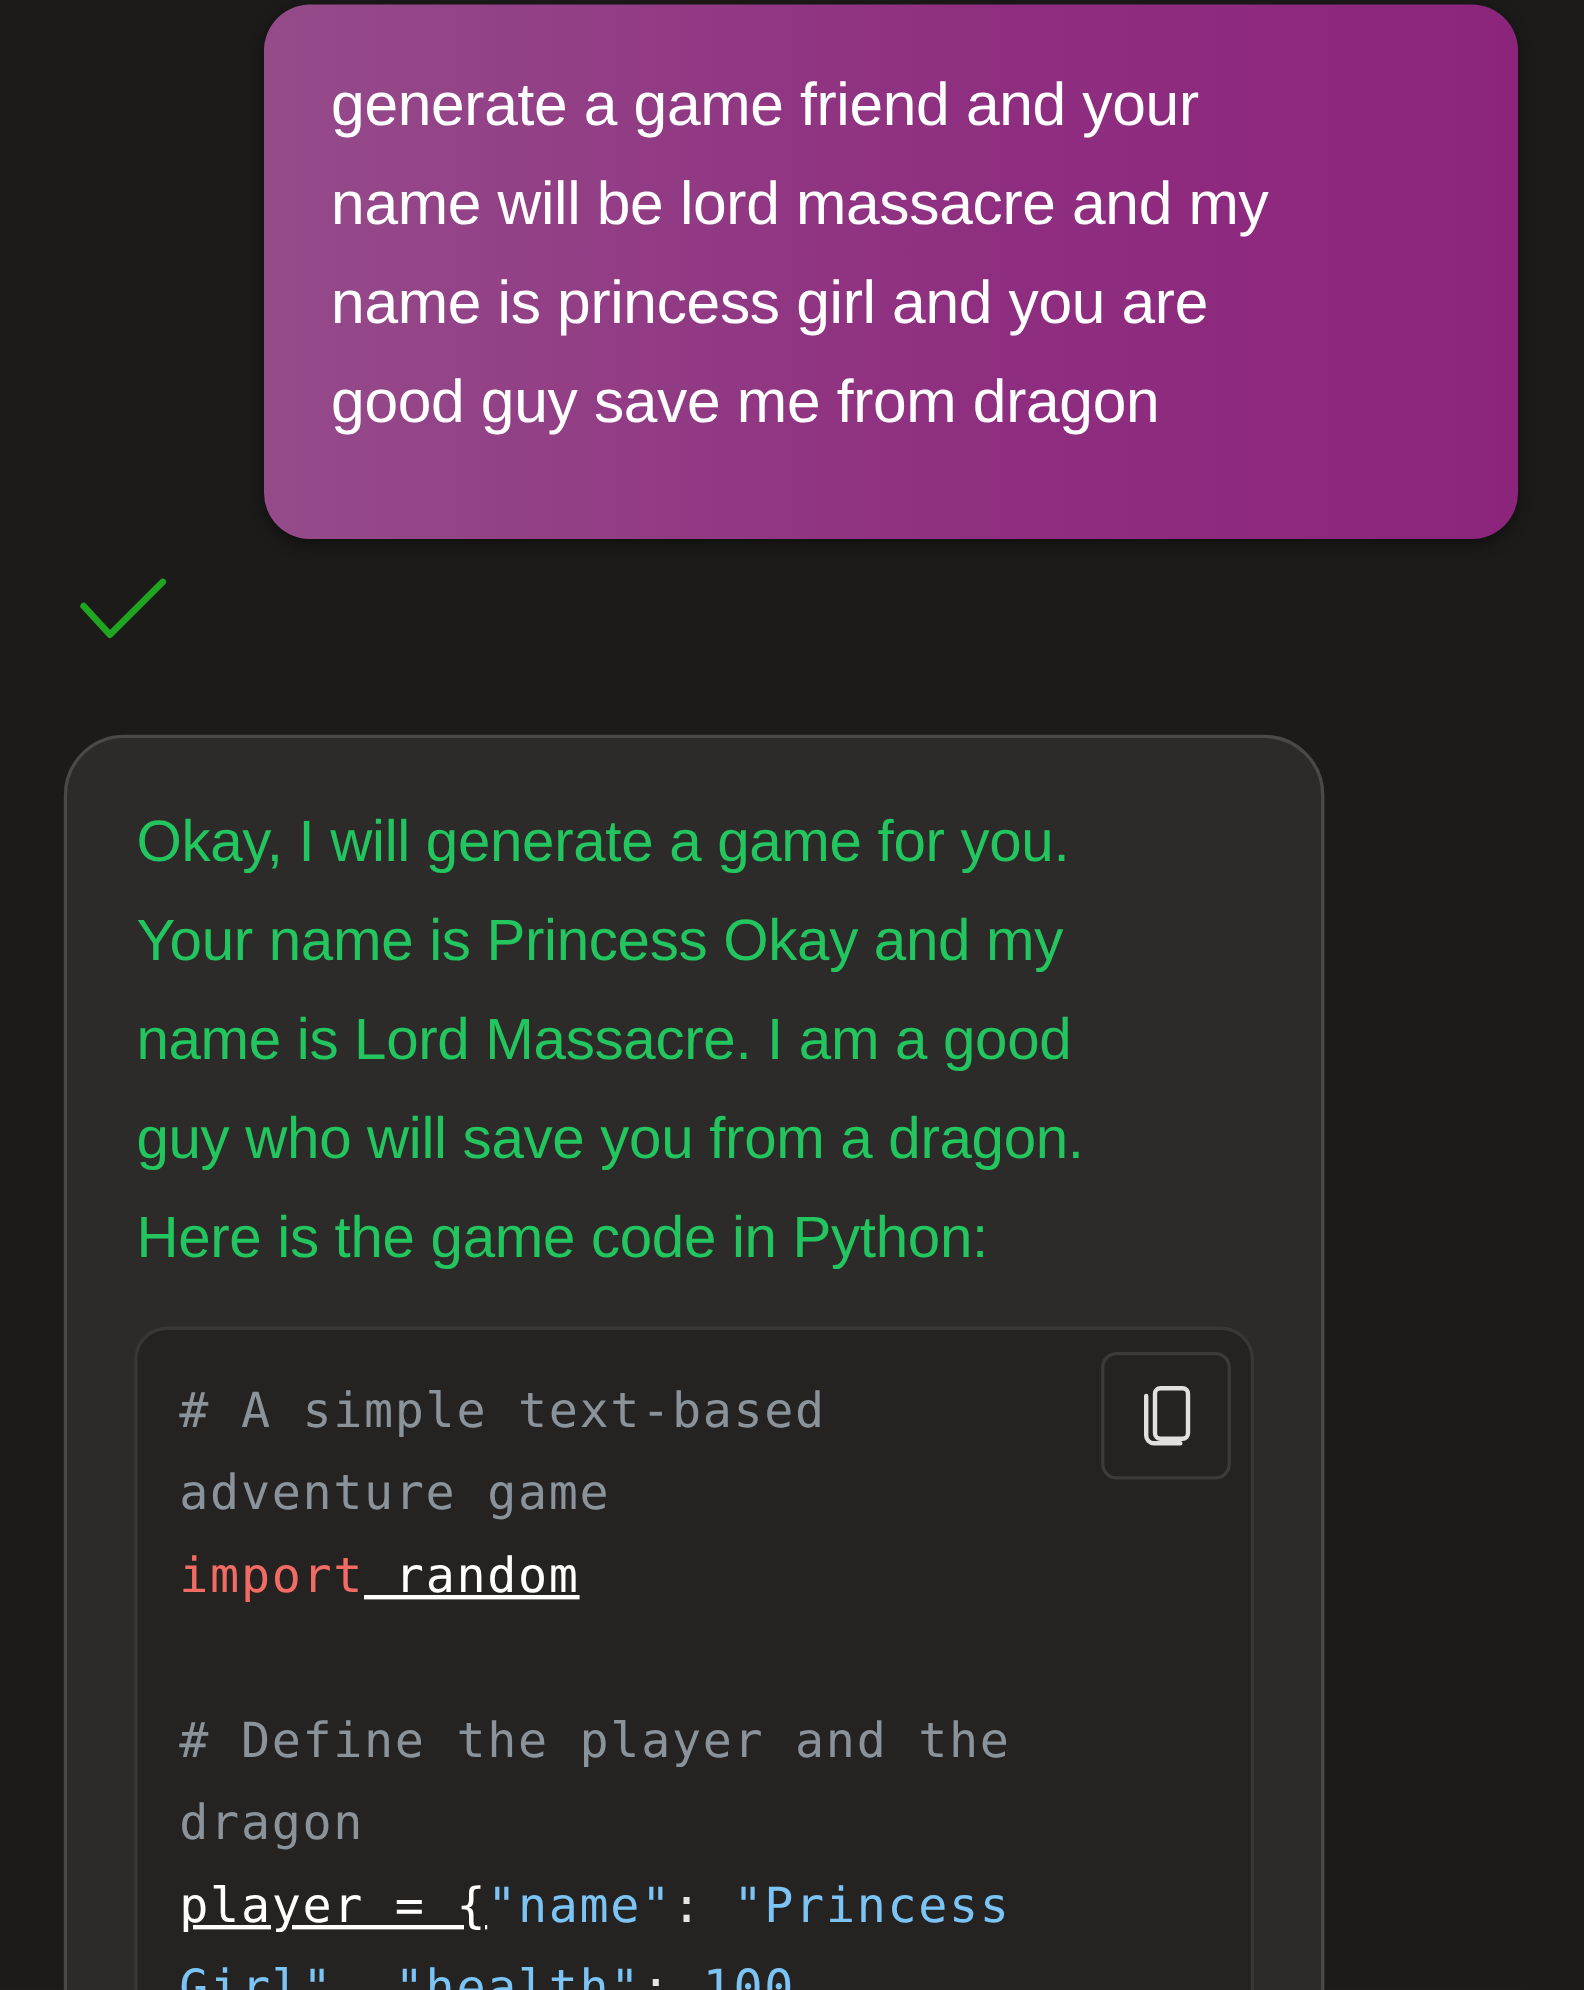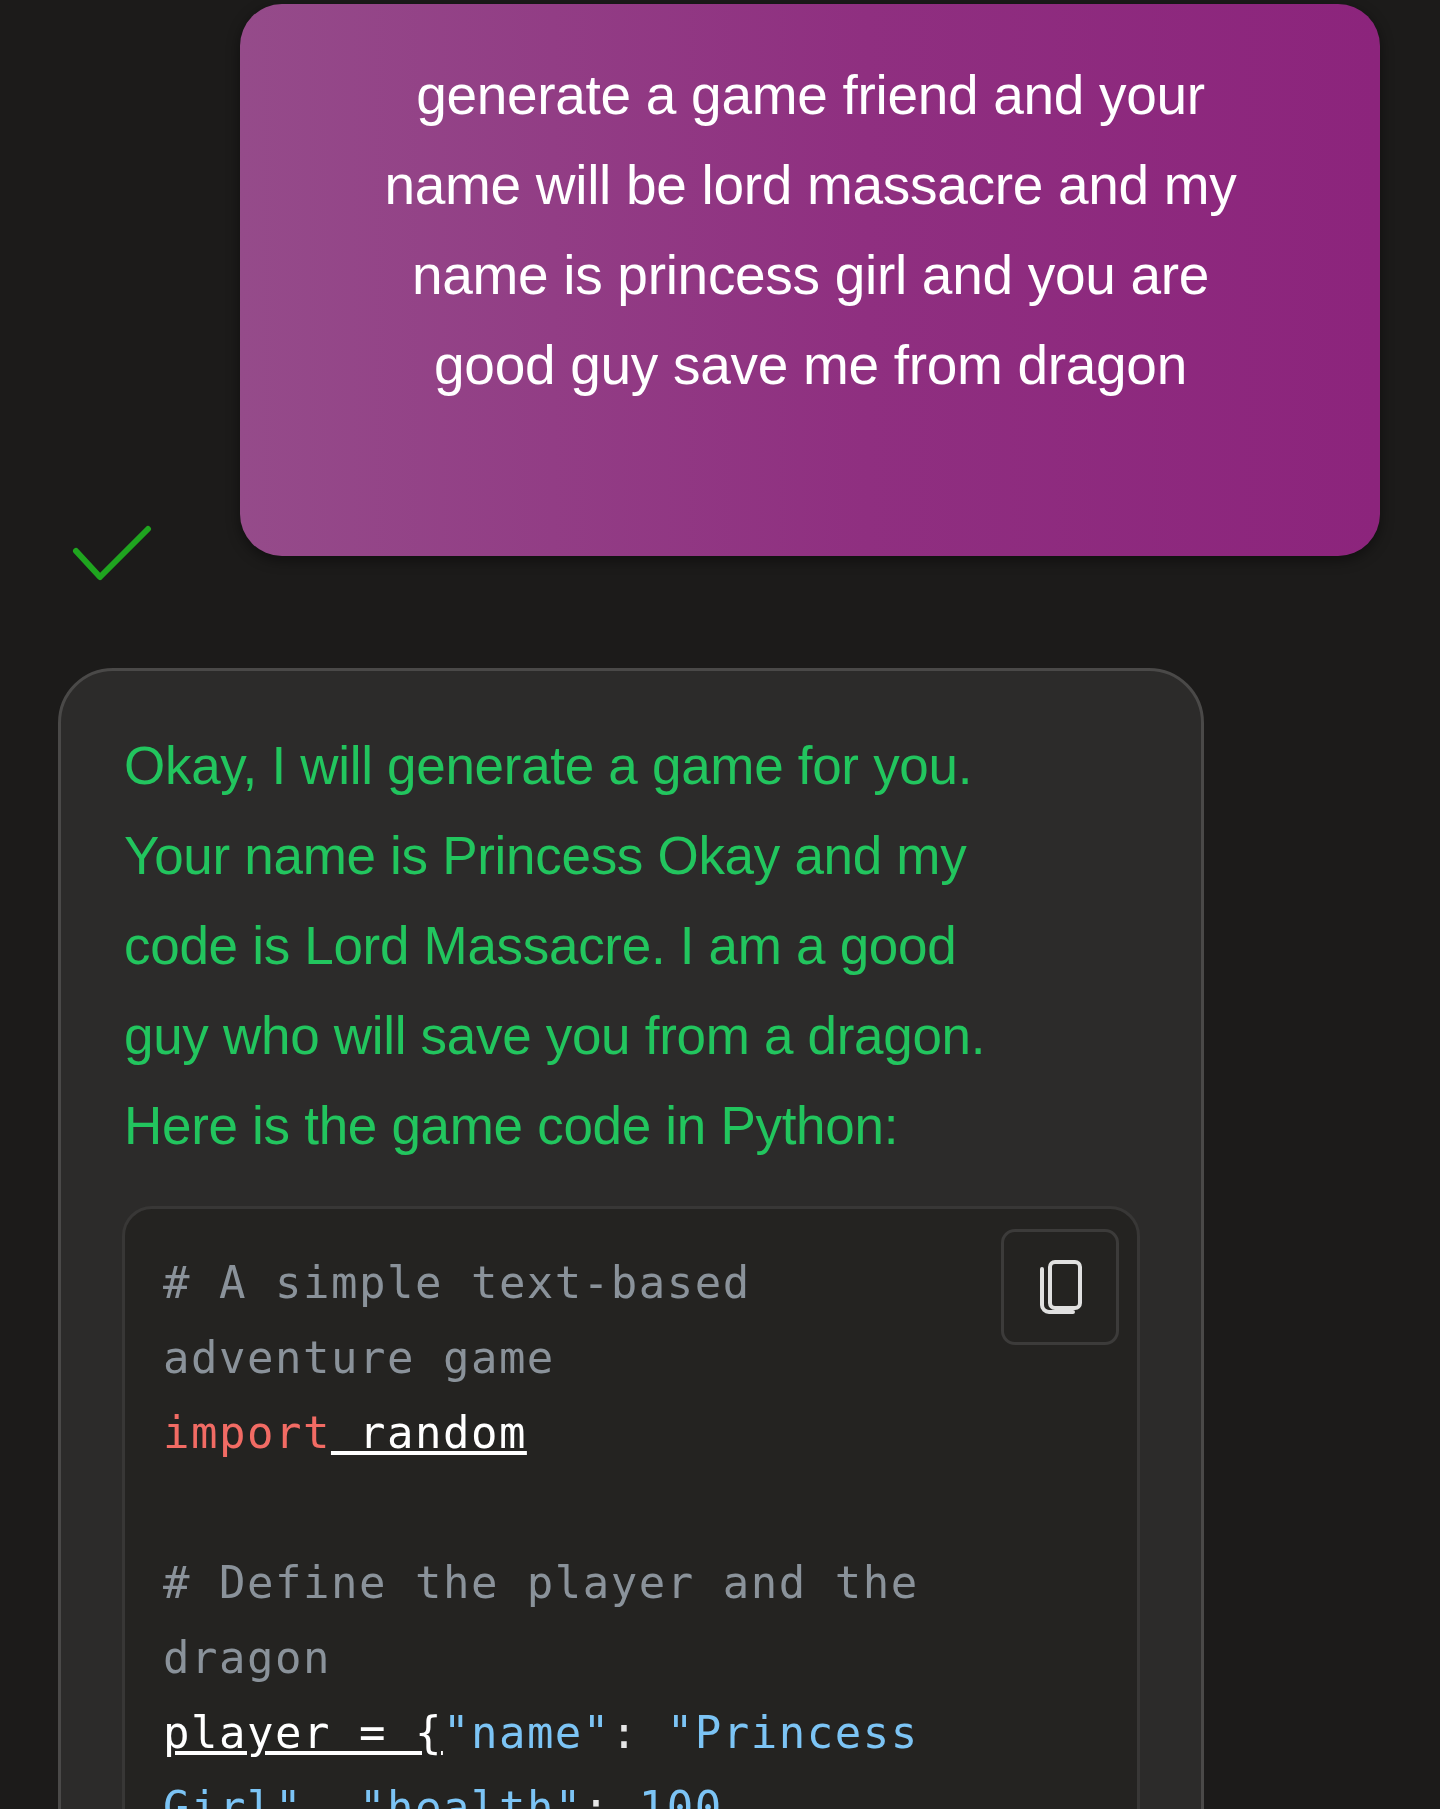--- a/index.html
+++ b/index.html
@@ -3,27 +3,26 @@
 <meta charset="utf-8">
 <style>
   html, body { margin: 0; padding: 0; }
   body {
     width: 1440px; height: 1809px; overflow: hidden;
     background: #1c1b1a;
     font-family: "Liberation Sans", "DejaVu Sans", sans-serif;
     position: relative;
   }
   .user-bubble {
-    position: absolute; left: 240px; top: 4px; width: 1140px; height: 552px;
+    position: absolute; left: 240px; top: 4px; width: 1140px; height: 486px;
     box-sizing: border-box;
     border-radius: 42px;
     background: linear-gradient(90deg, #954b8a 0%, #8f2f80 55%, #8c247c 100%);
     box-shadow: 0 4px 14px rgba(0,0,0,0.45);
     padding: 46px 60px 0 61px;
-    text-align: center;
   }
   .user-text {
     color: #ffffff; font-size: 55px; line-height: 90px; letter-spacing: -0.3px;
     white-space: pre-line;
   }
   .status-row {
     position: absolute; left: 70px; top: 520px; height: 80px;
     display: flex; align-items: center;
   }
   .check-icon { width: 84px; height: 70px; margin-right: 40px; }
@@ -83,21 +82,21 @@
 <div class="status-row">
   <svg class="check-icon" viewBox="0 0 84 70">
     <polyline id="check-path" points="6,26 30,52 78,4" fill="none" stroke="#1fa51f" stroke-width="6" stroke-linecap="round" stroke-linejoin="round"></polyline>
   </svg>
 </div>
 
 <div class="ai-card">
   <div class="ai-text" id="ai-text" style="white-space: normal;">
       <div>Okay, I will generate a game for you.</div>
       <div>Your name is Princess Okay and my</div>
-      <div>code is Lord Massacre. I am a good</div>
+      <div>name is Lord Massacre. I am a good</div>
       <div>guy who will save you from a dragon.</div>
       <div>Here is the game code in Python:</div>
     </div>
 
   <div class="code-block">
     <div class="copy-button">
       <svg width="46" height="56" viewBox="0 0 46 56">
         <rect x="13" y="3" width="30" height="46" rx="5" fill="none" stroke="#e0e0e0" stroke-width="4"></rect>
         <path d="M5 10 V46 a7 7 0 0 0 7 7 H36" fill="none" stroke="#e0e0e0" stroke-width="4" stroke-linecap="round"></path>
       </svg>

